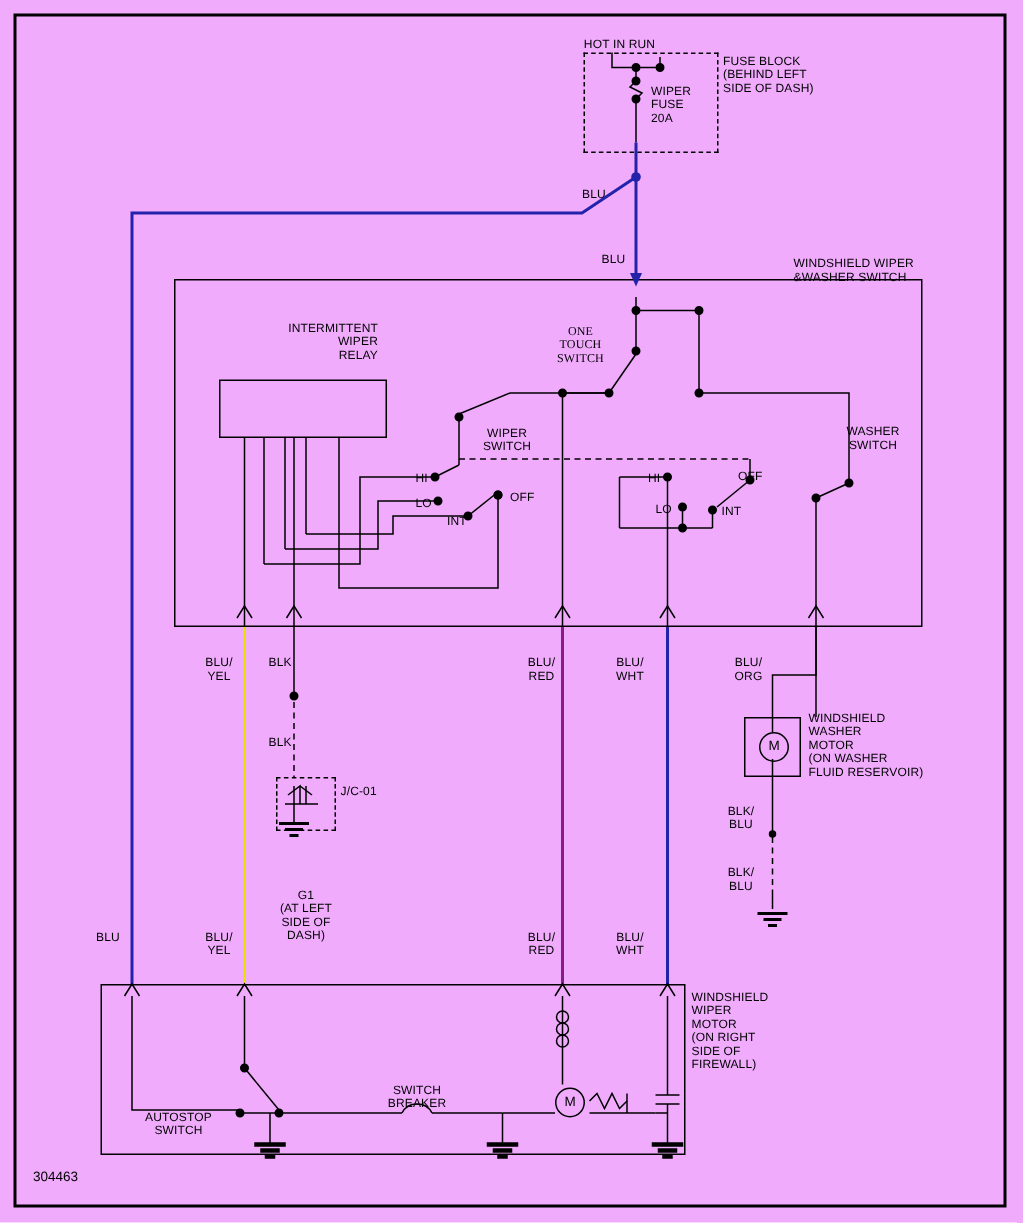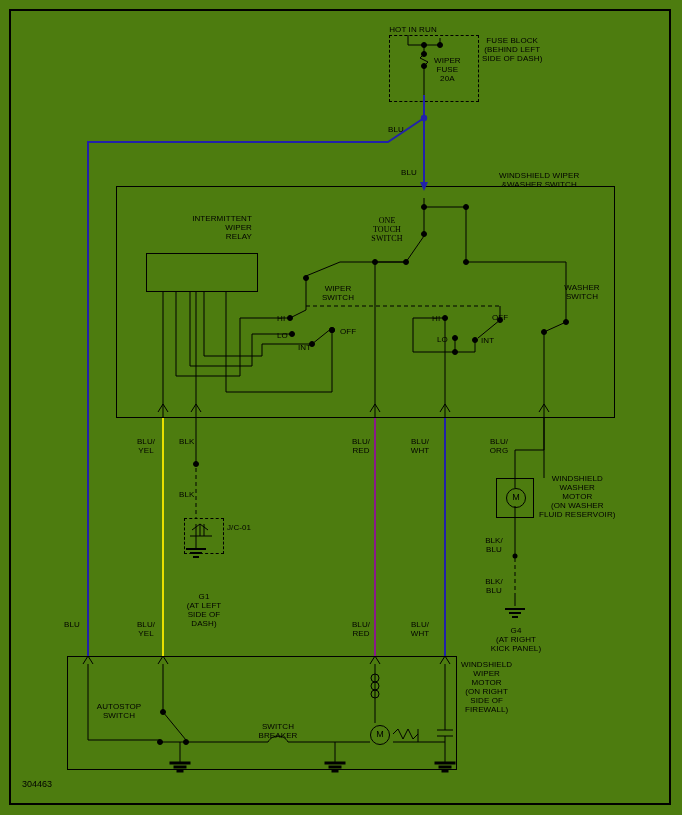--- a/index.html
+++ b/index.html
@@ -1,37 +1,36 @@
 <!DOCTYPE html>
 <html><head>
 <meta charset="utf-8">
 <style>
   html, body { margin:0; padding:0; background:#ffffff; }
   body { font-family:"Liberation Sans", sans-serif; }
   #page {
     position:relative;
     width:682px; height:815px;
-    background:#4d7c0f;
+    background:#f0abfc;
     overflow:hidden;
   }
   .frame {
     position:absolute;
     left:9px; top:9px;
     width:662px; height:796px;
     border:2px solid #000;
     box-sizing:border-box;
   }
   .lbl {
     position:absolute;
     font-size:8px;
     line-height:9px;
     color:#000;
     white-space:pre;
     letter-spacing:0.1px;
-    text-align:center;
   }
   .lbl.c { text-align:center; }
   .box {
     position:absolute;
     border:1px solid #000;
     box-sizing:border-box;
     background:transparent;
   }
   .box.dash { border:1px dashed #000; }
   .motor {
@@ -61,21 +60,21 @@
   <div class="lbl c" style="left:368px; top:25px; width:90px;">HOT IN RUN</div>
   <div class="box dash" style="left:389px; top:35px; width:90px; height:67px;"></div>
   <div class="lbl" style="left:482px; top:36px;">FUSE BLOCK
 (BEHIND LEFT
 SIDE OF DASH)</div>
   <div class="lbl" style="left:434px; top:56px;">WIPER
 FUSE
 20A</div>
 
   <div class="box" style="left:116px; top:186px; width:499px; height:232px;"></div>
-  <div class="lbl" style="left:499px; top:171px;">WINDSHIELD WIPER
+  <div class="lbl" style="left:529px; top:171px;">WINDSHIELD WIPER
 &amp;WASHER SWITCH</div>
 
   <div class="box" style="left:146px; top:253px; width:112px; height:39px;"></div>
   <div class="lbl c" style="left:152px; top:214px; width:100px;text-align:right;">INTERMITTENT
 WIPER
 RELAY</div>
 
   <div class="lbl c" style="left:358px; top:216px; width:58px;font-family:Liberation Serif, serif;">ONE
 TOUCH
 SWITCH</div>
@@ -127,32 +126,29 @@
 SIDE OF
 DASH)</div>
 
   <div class="box" style="left:496px; top:478px; width:38px; height:40px;"></div>
   <div class="motor" style="left:506px; top:488px;">M</div>
   <div class="lbl" style="left:539px; top:474px;">WINDSHIELD
 WASHER
 MOTOR
 (ON WASHER
 FLUID RESERVOIR)</div>
-  <div class="lbl c" style="left:471px; top:626px; width:90px;">G4
-(AT RIGHT
-KICK PANEL)</div>
 
   <div class="box" style="left:67px; top:656px; width:390px; height:114px;"></div>
   <div class="lbl" style="left:461px; top:660px;">WINDSHIELD
 WIPER
 MOTOR
 (ON RIGHT
 SIDE OF
 FIREWALL)</div>
-  <div class="lbl c" style="left:90px; top:702px; width:58px;">AUTOSTOP
+  <div class="lbl c" style="left:90px; top:740px; width:58px;">AUTOSTOP
 SWITCH</div>
   <div class="lbl c" style="left:248px; top:722px; width:60px;">SWITCH
 BREAKER</div>
   <div class="motor" style="left:370px; top:725px;">M</div>
 
   <div class="idnum">304463</div>
 
   <svg class="ov" viewBox="0 0 682 815">
     <g stroke="#000" stroke-width="1" fill="none">
 

